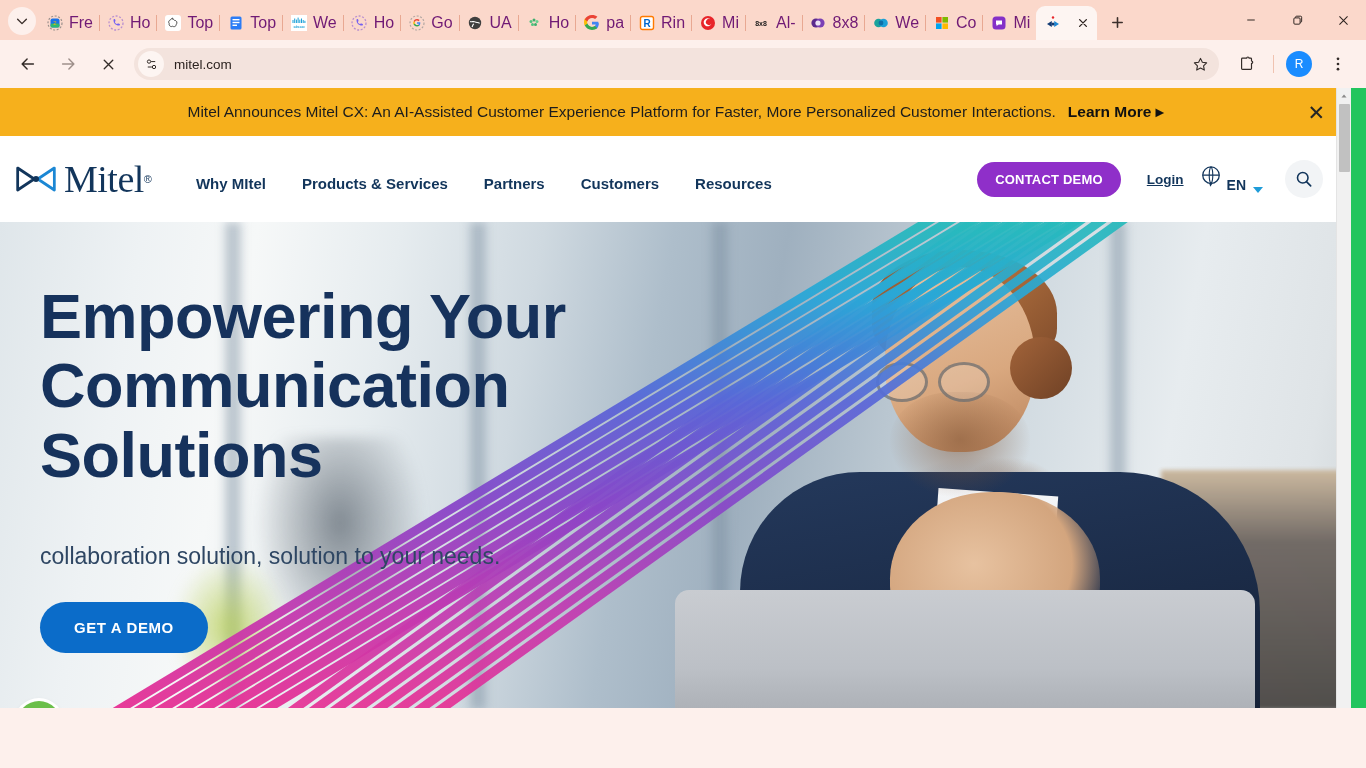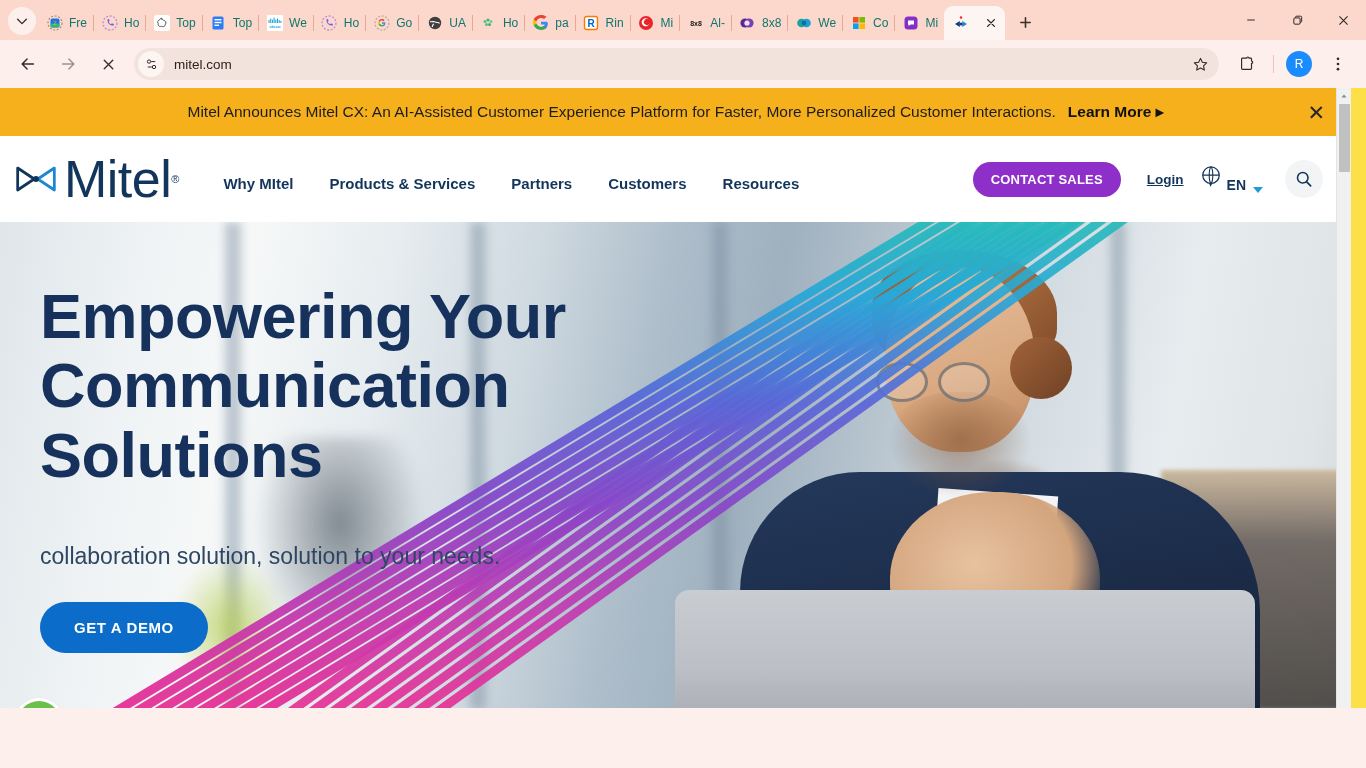--- a/index.html
+++ b/index.html
@@ -37,21 +37,21 @@
   .tab .sep {
     position: absolute; right: -1px; top: 9px;
     width: 1px; height: 16px; background: #e8a892;
   }
   .tab .fav {
     width: 17px; height: 17px; flex: 0 0 auto;
     display: flex; align-items: center; justify-content: center;
     margin-right: 6px; position: relative;
   }
   .tab .tlabel {
-    font-size: 12px; color: #0f766e; white-space: nowrap;
+    font-size: 16px; color: #701a75; white-space: nowrap;
     overflow: hidden; text-overflow: clip; max-width: 26px;
   }
   .tab.active {
     background: #fdf5f2; height: 34px; border-radius: 9px 9px 0 0;
     padding-right: 4px;
   }
   .tab.active .tlabel { max-width: 0; }
   .tab .tclose {
     width: 20px; height: 20px; margin-left: 6px; border-radius: 50%;
     display: none; align-items: center; justify-content: center; cursor: pointer;
@@ -90,21 +90,21 @@
   .tb-sep { width: 1px; height: 18px; background: #f0c3b1; margin: 0 6px; }
   .avatar {
     width: 26px; height: 26px; border-radius: 50%; background: #1a8cff;
     color: #fff; font-size: 12px; display: flex; align-items: center; justify-content: center;
     margin: 0 6px; cursor: pointer; flex:0 0 auto;
   }
 
   
   .viewport {
     position: absolute; top: 88px; left: 0; width: 1366px; height: 620px;
-    background: #fde047; overflow: hidden;
+    background: #22c55e; overflow: hidden;
   }
   .page { width: 1351px; height: 680px; position: relative; overflow: hidden; }
 
   
   .banner {
     height: 48px; background: #f6b01c;
     display: flex; align-items: center; justify-content: center;
     position: relative; color: #1d1d1d;
   }
   .banner .btext { font-size: 15.5px; font-family: "Liberation Sans", sans-serif; }
@@ -118,22 +118,22 @@
   }
 
   
   .sitenav {
     height: 86px; background: #fff; display: flex; align-items: center;
     padding: 0 0 0 14px; position: relative;
   }
   .logo { display: flex; align-items: center; cursor: pointer; }
   .logo .mark { width: 44px; height: 30px; margin-right: 6px; }
   .logo .word {
-    font-size: 52px; font-weight: 500; color: #12355b; letter-spacing: -0.5px;
-    line-height: 1; position: relative; font-family: Liberation Sans, sans-serif;
+    font-size: 38px; font-weight: 500; color: #12355b; letter-spacing: -0.5px;
+    line-height: 1; position: relative; font-family: Liberation Serif, serif;
   }
   .logo .reg { font-size: 11px; vertical-align: super; color:#12355b; }
   .navlinks { display: flex; align-items: center; margin-left: 44px; margin-top: 8px; }
   .navlink {
     font-size: 15px; font-weight: bold; color: #12355b;
     margin-right: 36px; cursor: pointer; white-space: nowrap;
   }
   .navright { margin-left: auto; display: flex; align-items: center; padding-right: 28px; }
   .contact-sales {
     background: #8f2fc9; color: #fff; font-size: 13px; font-weight: bold;
@@ -631,21 +631,21 @@
 
         <div class="navlinks">
           <span class="navlink">Why MItel</span>
           <span class="navlink">Products &amp; Services</span>
           <span class="navlink">Partners</span>
           <span class="navlink">Customers</span>
           <span class="navlink">Resources</span>
         </div>
 
         <div class="navright">
-          <button class="contact-sales">CONTACT SALES</button>
+          <button class="contact-sales">CONTACT DEMO</button>
           <span class="login">Login</span>
           <span class="langsel">
             <span>
               <svg viewBox="0 0 24 26" width="22" height="24">
                 <path d="M12 2a9 9 0 1 1 0 18 9 9 0 0 1 0-18z" fill="none" stroke="#12355b" stroke-width="1.4"></path>
                 <path d="M3 11h18M12 2c2.6 2.6 2.6 15.4 0 18M12 2C9.4 4.6 9.4 17.4 12 20" fill="none" stroke="#12355b" stroke-width="1.2"></path>
                 <path d="M10 19.6l1.2 4 2.4-3.6z" fill="#12355b"></path>
               </svg>
             </span>
             <span class="lbl">EN</span>

